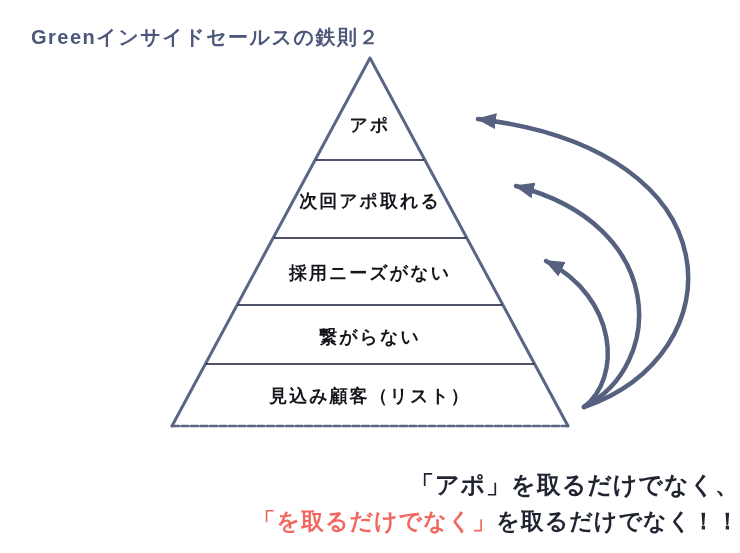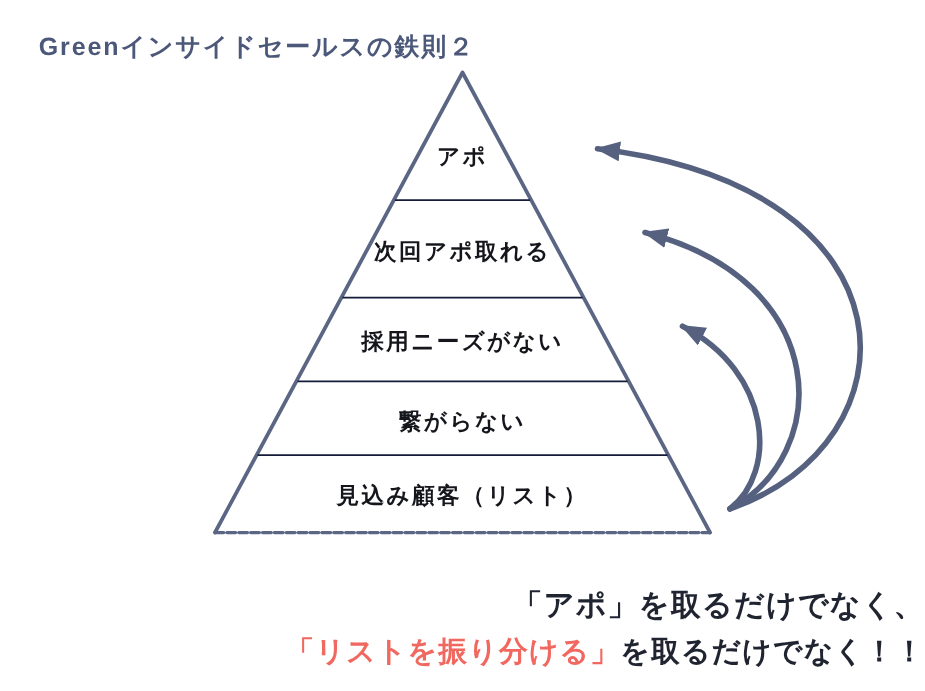--- a/index.html
+++ b/index.html
@@ -87,16 +87,16 @@
     <text x="370" y="343" text-anchor="middle" class="level-label">繋がらない</text>
     <text x="370" y="402" text-anchor="middle" class="level-label">見込み顧客（リスト）</text>
 
     <path d="M584 407 C 735 355, 740 150, 478 119" fill="none" stroke-width="4.5" stroke-linecap="round" marker-end="url(#ah)" stroke="#566180"></path>
     <path d="M584 407 C 665 365, 668 225, 516 186" fill="none" stroke-width="4.5" stroke-linecap="round" marker-end="url(#ah)" stroke="#566180"></path>
     <path d="M584 407 C 622 378, 618 298, 546 261" fill="none" stroke-width="4.5" stroke-linecap="round" marker-end="url(#ah)" stroke="#566180"></path>
   </svg>
 
   <div class="caption">
     <div class="caption-line1">「アポ」を取るだけでなく、</div>
-    <div class="caption-line2"><span class="caption-highlight">「リストを振り分ける」</span><span>を取るだけでなく！！</span></div>
+    <div class="caption-line2"><span class="caption-highlight">「を取るだけでなく」</span><span>を取るだけでなく！！</span></div>
   </div>
 
 </div>
 
 </body></html>

